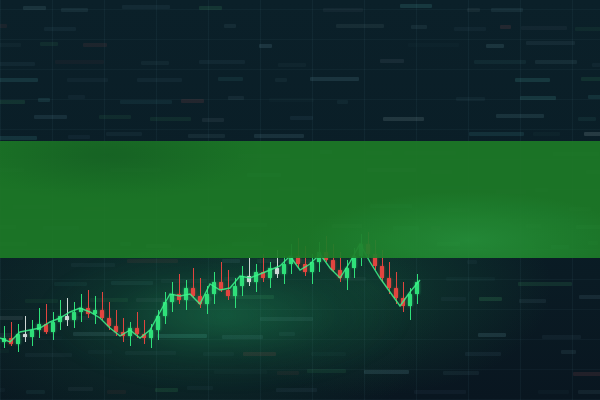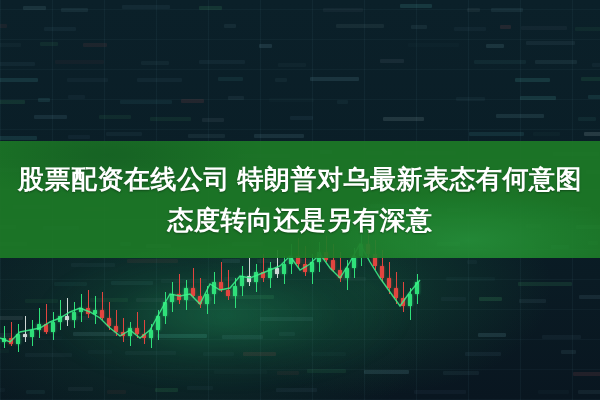--- a/index.html
+++ b/index.html
@@ -554,18 +554,14 @@
       </div>
     <svg class="chart-line" id="trendline" viewBox="0 0 440 150" preserveAspectRatio="none">
         <polyline points="0,106 10,110 20,100 30,98 40,96 50,90 60,86 70,80 80,76 90,80 100,86 110,96 120,104 130,98 140,106 150,98 160,80 170,62 180,64 190,62 200,72 210,52 220,58 230,56 240,44 250,46 260,42 270,38 280,34 290,24 300,38 310,32 320,22 330,36 340,46 350,30 360,12 370,30 380,46 390,60 400,74 410,60 420,47.999999999999986" fill="none" stroke="#3df58c" stroke-width="1.4" opacity="0.85"></polyline>
       </svg>
   </div>
 
   <div class="band">
     <div class="band-texture"></div>
   </div>
 
-  <div class="headline">
-    <div class="ln">股票配资在线公司 特朗普对乌最新表态有何意图</div>
-    <div class="ln">态度转向还是另有深意</div>
-  </div>
 
 </div>
 
 </body></html>

